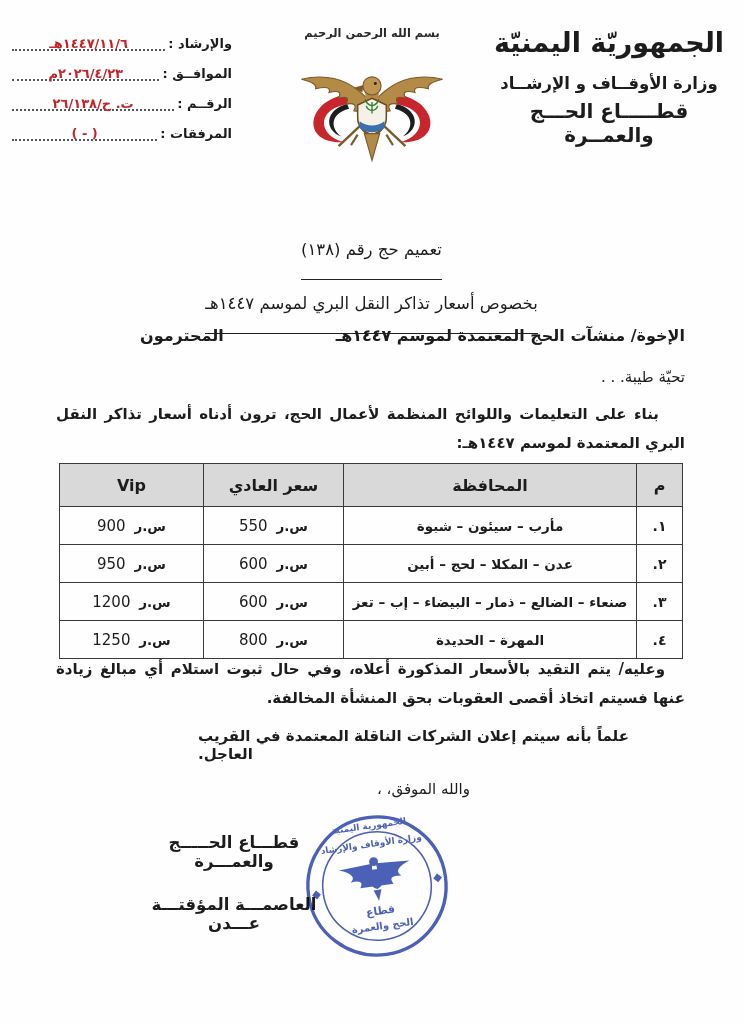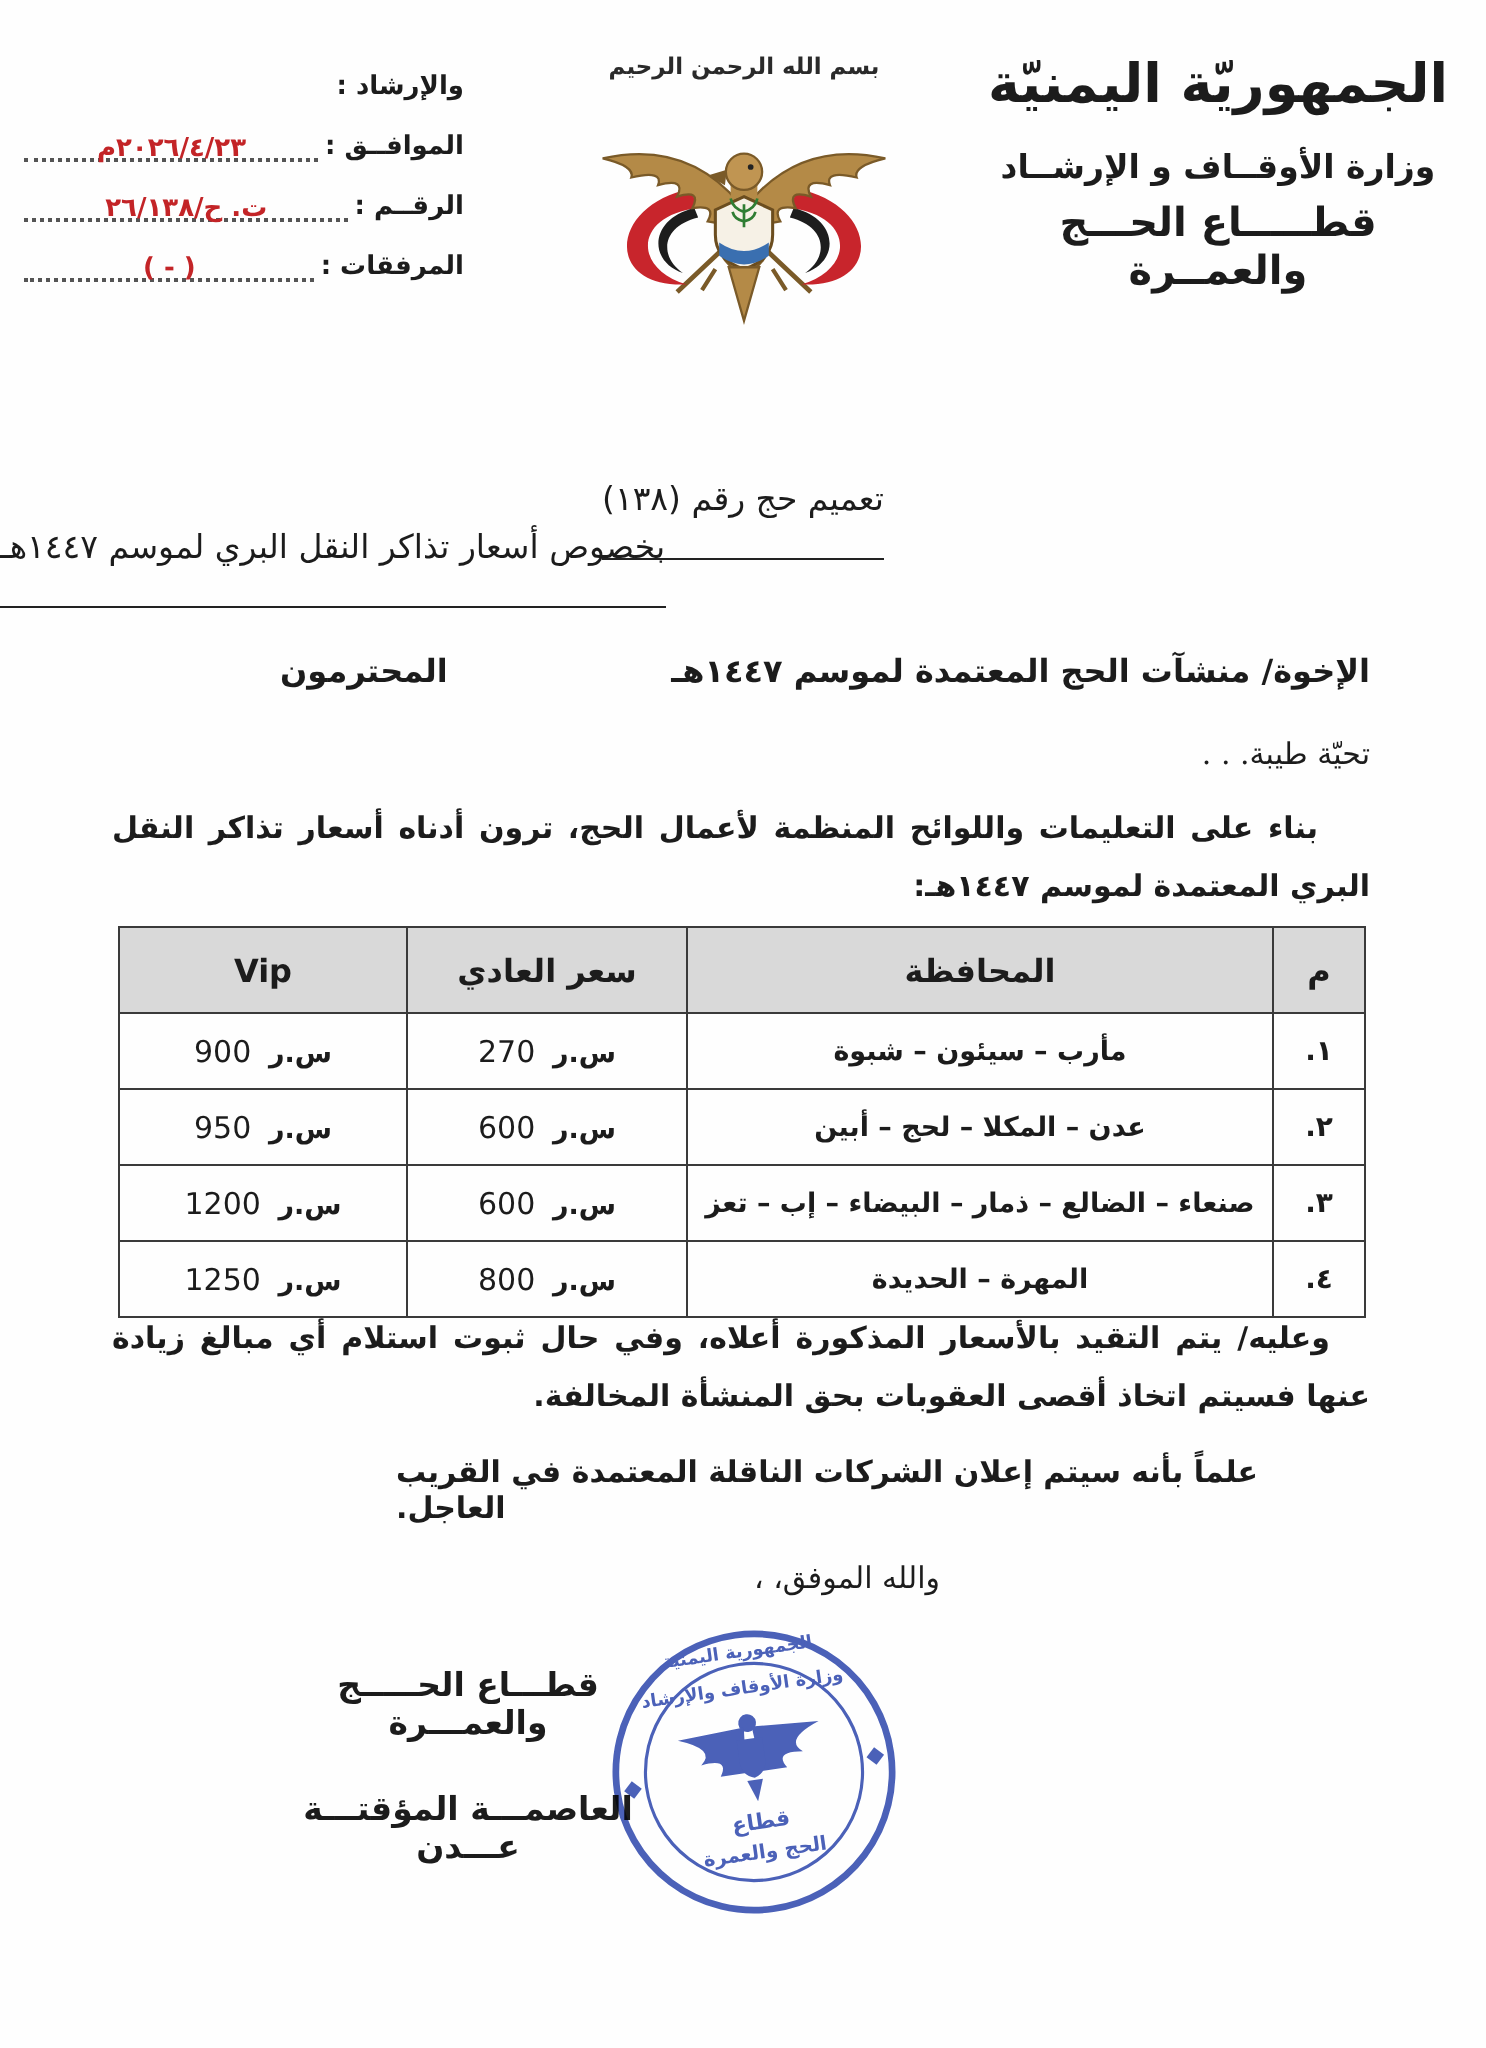--- a/index.html
+++ b/index.html
@@ -24,21 +24,21 @@
   .meta-value{color:var(--red);font-weight:bold;font-size:13px;position:relative;top:3px;white-space:nowrap;}
   
   .org{position:absolute;top:26px;right:8px;width:252px;text-align:center;}
   .org-country{font-size:27px;font-weight:bold;line-height:1.25;letter-spacing:-1px;}
   .org-ministry{font-size:16.5px;font-weight:bold;margin-top:14px;}
   .org-sector{font-size:20px;font-weight:bold;margin-top:6px;}
   
   .emblem{position:absolute;top:20px;left:286px;width:172px;height:150px;}
   
   .title1{position:absolute;top:240px;width:100%;text-align:center;}
-  .title2{position:absolute;top:264px;width:100%;text-align:left;}
+  .title2{position:absolute;top:294px;width:100%;text-align:center;}
   .utxt{display:inline-block;font-weight:normal;font-size:16.5px;border-bottom:1.6px solid #222;padding-bottom:20px;}
   
   .addr{position:absolute;top:326px;right:58px;left:58px;display:flex;justify-content:space-between;font-weight:bold;font-size:16px;}
   .addr-left{margin-left:82px;}
   
   .greet{position:absolute;top:368px;right:58px;font-size:15px;font-family:"DejaVu Serif","DejaVu Sans",serif;text-align:right;}
   .intro{position:absolute;top:400px;right:58px;left:56px;font-weight:bold;font-size:15px;line-height:1.95;text-align:justify;text-indent:26px;}
   
   .price-table{position:absolute;top:463px;right:60px;left:60px;border-collapse:collapse;table-layout:fixed;width:623px;}
   .price-table th,.price-table td{border:1.4px solid #3a3a3a;text-align:center;vertical-align:middle;}
@@ -62,20 +62,21 @@
   .stamp{position:absolute;top:812px;left:303px;width:148px;height:148px;transform:rotate(-8deg);opacity:.92;mix-blend-mode:multiply;}
 </style>
 </head>
 <body>
 
 <div class="page">
 
   <div class="meta">
     <div class="meta-row">
       <span class="meta-label">والإرشاد :</span>
+      <span class="meta-line"><span class="meta-value">١٤٤٧/١١/٦هـ</span></span>
     </div>
     <div class="meta-row">
       <span class="meta-label">الموافــق :</span>
       <span class="meta-line"><span class="meta-value">٢٠٢٦/٤/٢٣م</span></span>
     </div>
     <div class="meta-row">
       <span class="meta-label">الرقــم :</span>
       <span class="meta-line"><span class="meta-value">ت. ح/٢٦/١٣٨</span></span>
     </div>
     <div class="meta-row">
@@ -142,21 +143,21 @@
         <th>م</th>
         <th>المحافظة</th>
         <th>سعر العادي</th>
         <th>Vip</th>
       </tr>
     </thead>
     <tbody>
       <tr>
         <td class="no">١.</td>
         <td class="gov">مأرب – سيئون – شبوة</td>
-        <td class="money"><span>270</span> <bdo dir="ltr">ر.س</bdo></td>
+        <td class="money"><span>550</span> <bdo dir="ltr">ر.س</bdo></td>
         <td class="money"><span>900</span> <bdo dir="ltr">ر.س</bdo></td>
       </tr>
       <tr>
         <td class="no">٢.</td>
         <td class="gov">عدن – المكلا – لحج – أبين</td>
         <td class="money"><span>600</span> <bdo dir="ltr">ر.س</bdo></td>
         <td class="money"><span>950</span> <bdo dir="ltr">ر.س</bdo></td>
       </tr>
       <tr>
         <td class="no">٣.</td>

